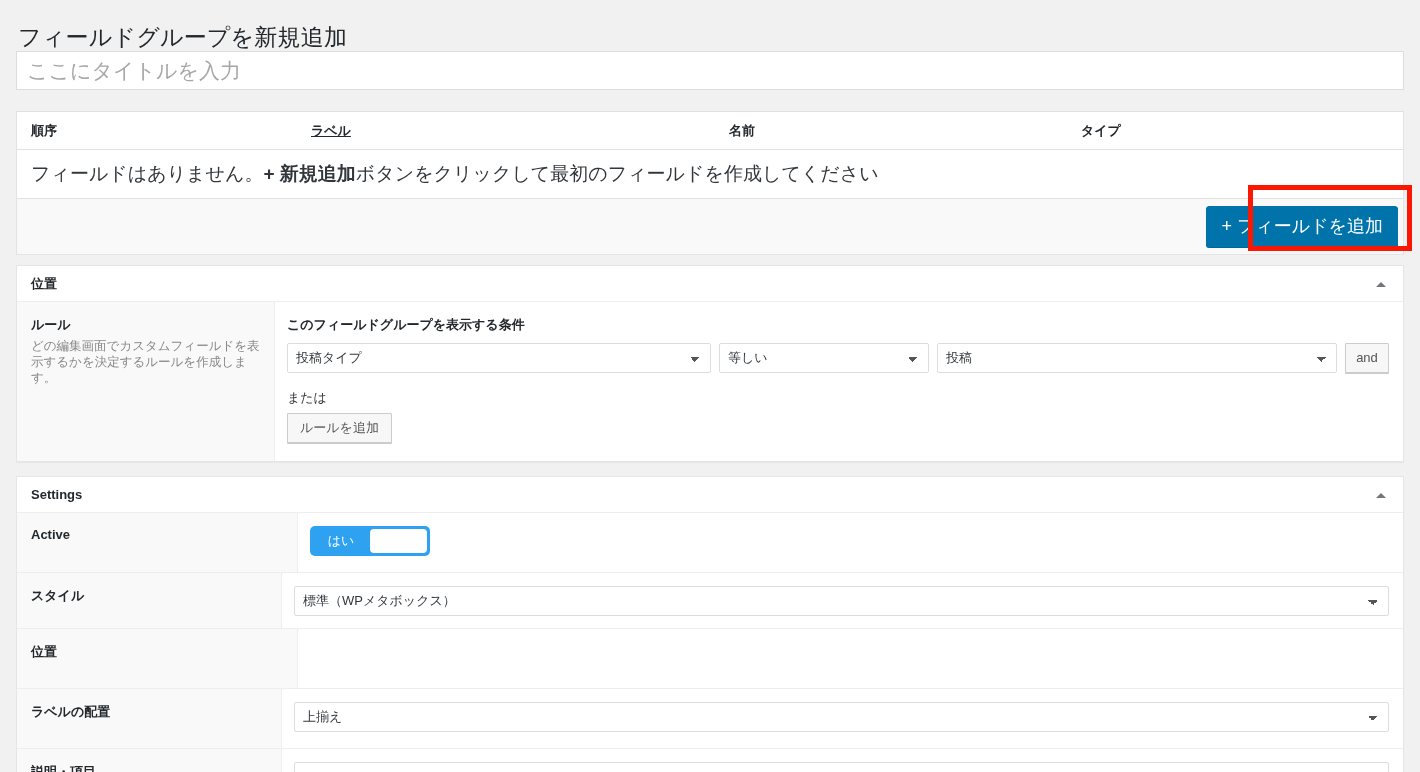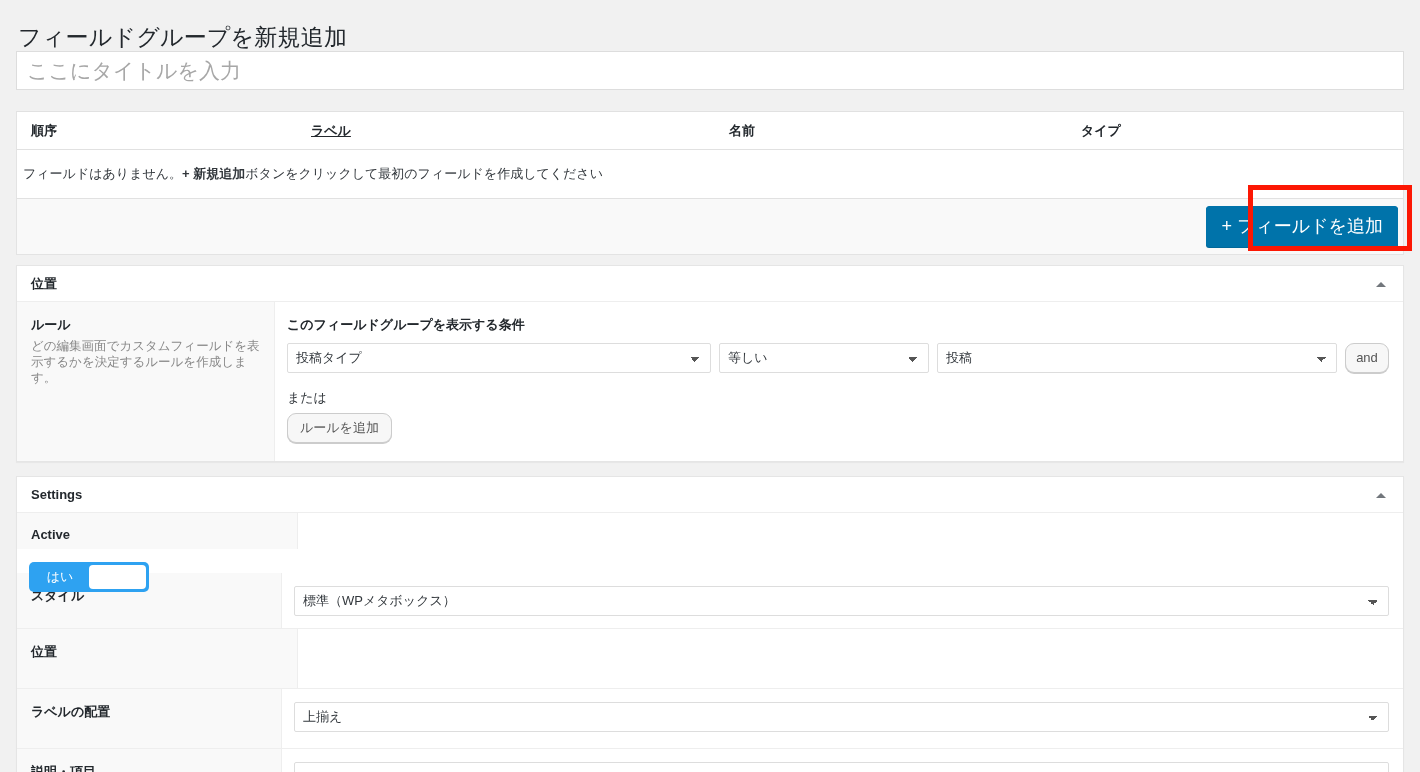--- a/index.html
+++ b/index.html
@@ -90,22 +90,22 @@
   }
   .col-order  { width: 294px; padding-left: 14px; }
   .col-label  { width: 418px; text-decoration: underline; }
   .col-name   { width: 352px; }
   .col-type   { flex: 1; }
 
   .fields-empty {
     height: 48px;
     display: flex;
     align-items: center;
-    padding-left: 6px;
-    font-size: 13px;
+    padding-left: 14px;
+    font-size: 19px;
     color: #32373c;
     border-bottom: 1px solid #e1e1e1;
     background: #fff;
   }
   .fields-empty b { font-weight: bold; }
 
   .fields-foot {
     height: 55px;
     background: #f9f9f9;
     display: flex;
@@ -271,21 +271,21 @@
   .sel-operator { width: 210px; }
   .sel-value { width: 400px; }
   .sel-full { width: 1095px; }
 
   .btn-secondary {
     box-sizing: border-box;
     height: 30px;
     padding: 0 10px;
     background: #f7f7f7;
     border: 1px solid #ccc;
-    border-radius: 9px;
+    border-radius: 1px;
     color: #555;
     font-family: "Liberation Sans", "DejaVu Sans", sans-serif;
     font-size: 13px;
     line-height: 28px;
     box-shadow: 0 1px 0 #ccc;
     cursor: pointer;
     white-space: nowrap;
   }
   .btn-and { min-width: 44px; text-align: center; }
   .btn-addrule { padding: 0 12px; }
@@ -391,21 +391,21 @@
       </div>
     </div>
   </div>
 
   <div class="postbox" id="postbox-settings" style="top:476px;">
     <div class="postbox-header">
       <span class="postbox-title">Settings</span>
       <span class="toggle-arrow"></span>
     </div>
 
-    <div class="acf-row" style="height:59px;flex-direction:column;">
+    <div class="acf-row" style="height:59px;">
       <div class="acf-label">
         <span class="lbl">Active</span>
       </div>
       <div class="acf-input" style="padding-top:13px;">
         <span class="switch">
           <span class="switch-on-text">はい</span>
           <span class="switch-knob"></span>
         </span>
       </div>
     </div>

